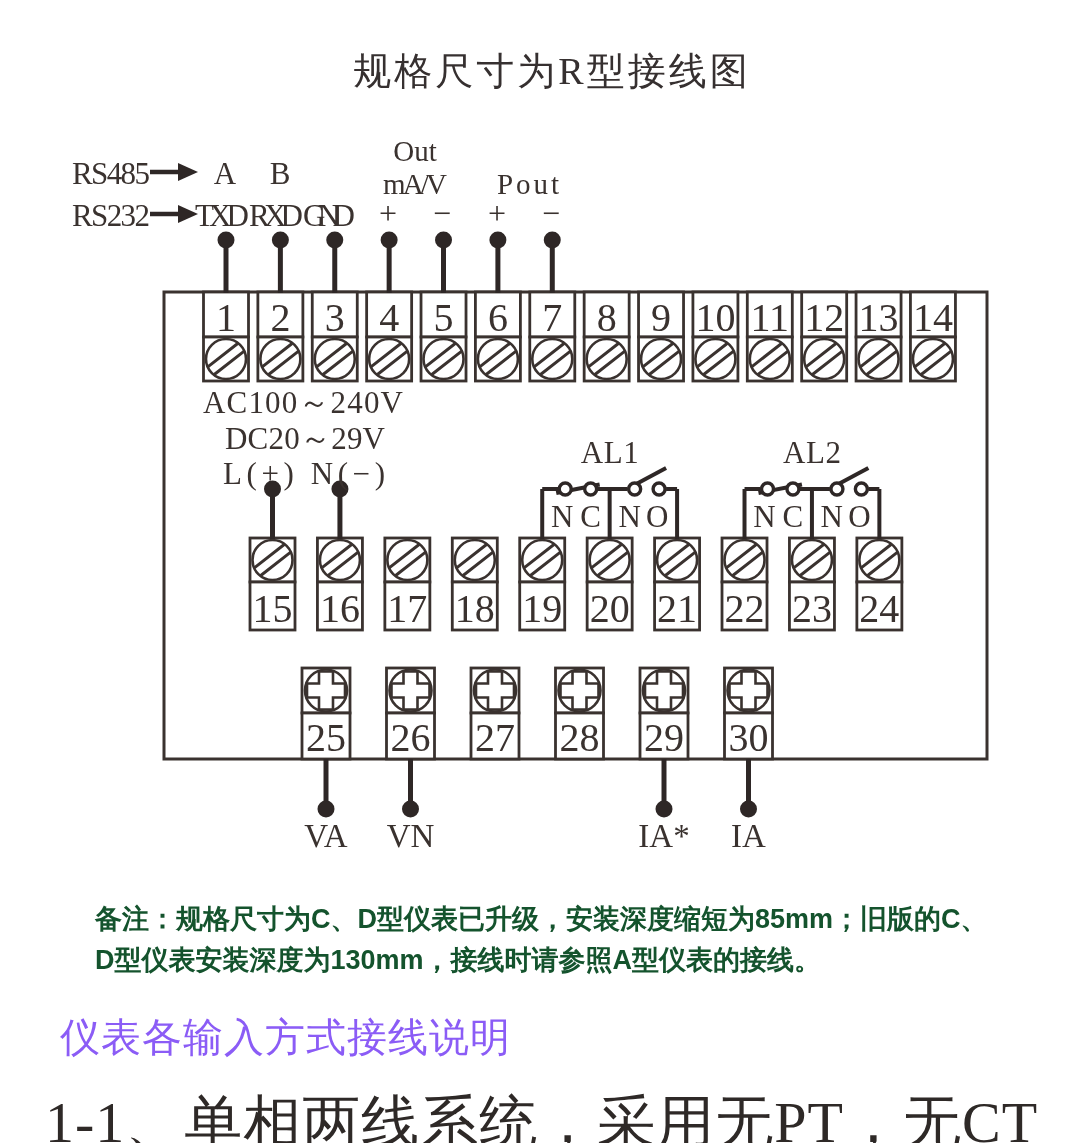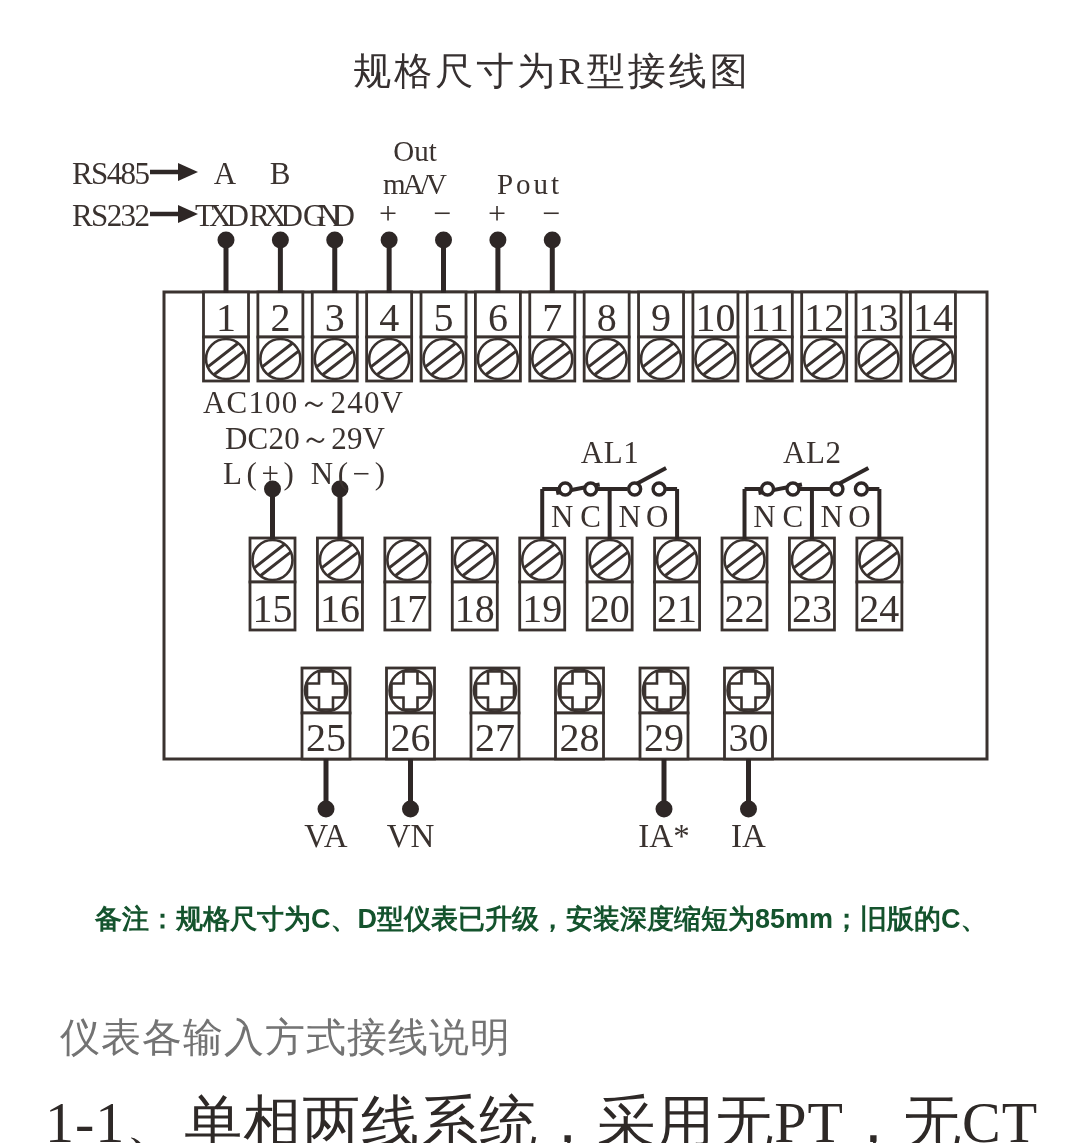--- a/index.html
+++ b/index.html
@@ -35,21 +35,21 @@
   .arrowhead{fill:#2e2726;}
   .crossbar{fill:#ffffff;stroke:#3a322f;stroke-width:2.6;}
   .note{
     position:absolute;left:95px;top:899px;width:950px;
     font-family:"Liberation Sans","DejaVu Sans",sans-serif;
     font-weight:700;font-size:27px;line-height:41px;color:#14532d;
   }
   .note-line{display:block;}
   .h-main{
     position:absolute;left:60px;top:1010px;margin:0;font-weight:400;
-    font-size:40px;letter-spacing:1px;color:#737373;
+    font-size:40px;letter-spacing:1px;color:#8b5cf6;
     font-family:"Liberation Serif","DejaVu Serif",serif;
   }
   .h-sub{
     position:absolute;left:45px;top:1084px;margin:0;font-weight:400;
     font-size:58px;letter-spacing:1px;color:#2e2927;
     font-family:"Liberation Serif","DejaVu Serif",serif;
   }
 </style>
 </head>
 <body>
@@ -463,17 +463,18 @@
     <text class="lbl mid" x="845.6" y="527" textLength="50">NO</text>
 
     <text class="big mid" x="326" y="847">VA</text>
     <text class="big mid" x="410.5" y="847">VN</text>
     <text class="big mid" x="664" y="847">IA*</text>
     <text class="big mid" x="748.5" y="847">IA</text>
   </svg>
 
   <div class="note">
     <span class="note-line">备注：规格尺寸为C、D型仪表已升级，安装深度缩短为85mm；旧版的C、</span>
+    <span class="note-line">D型仪表安装深度为130mm，接线时请参照A型仪表的接线。</span>
   </div>
 
   <h2 class="h-main">仪表各输入方式接线说明</h2>
   <h3 class="h-sub">1-1、单相两线系统，采用无PT，无CT方式的接线图</h3>
 </div>
 
 </body></html>

